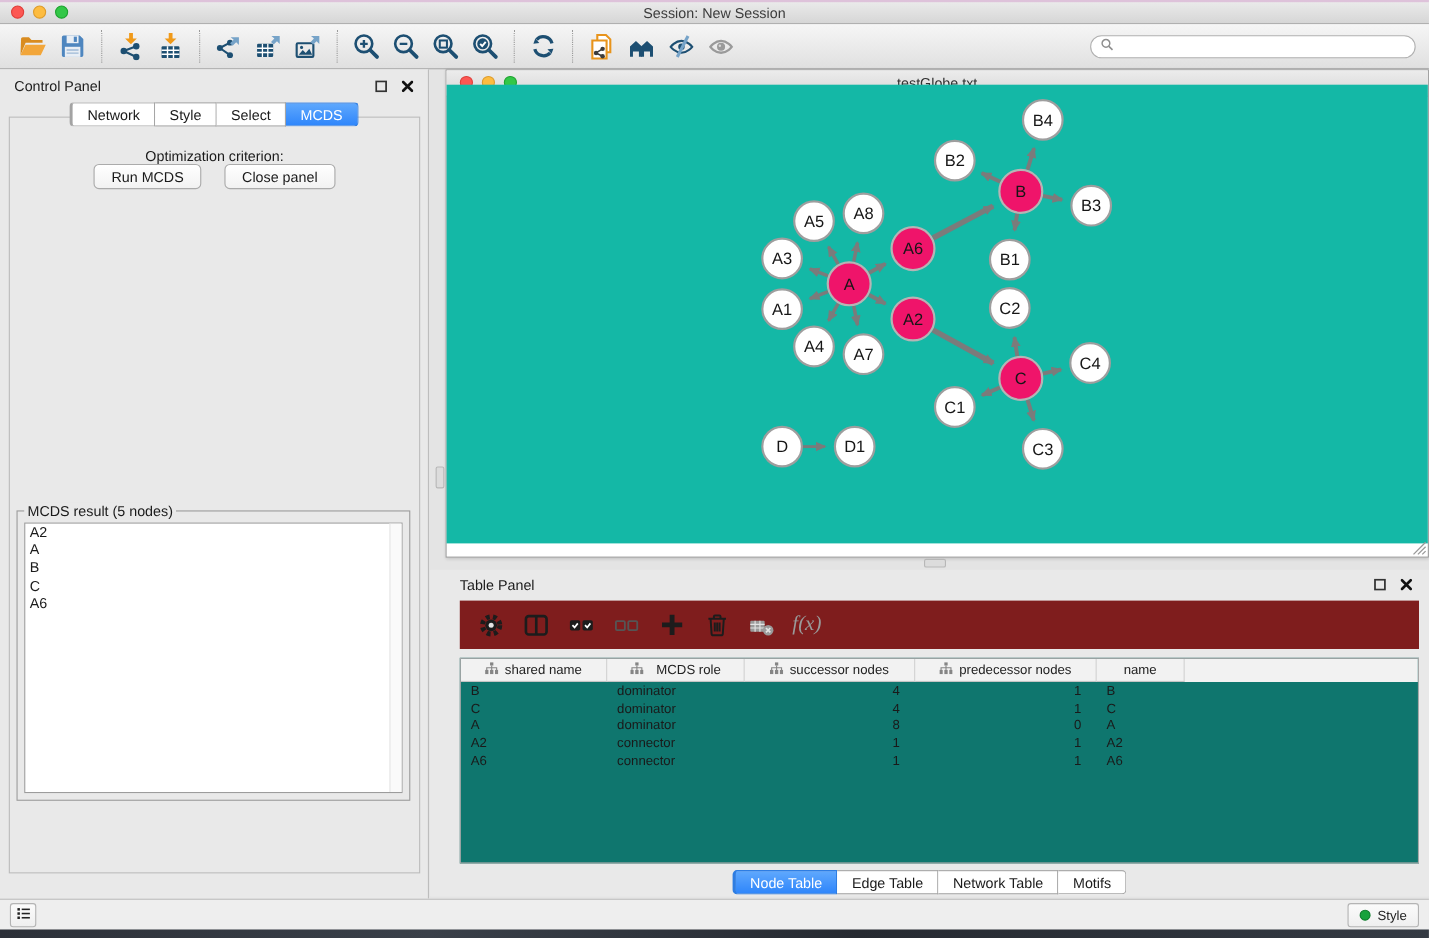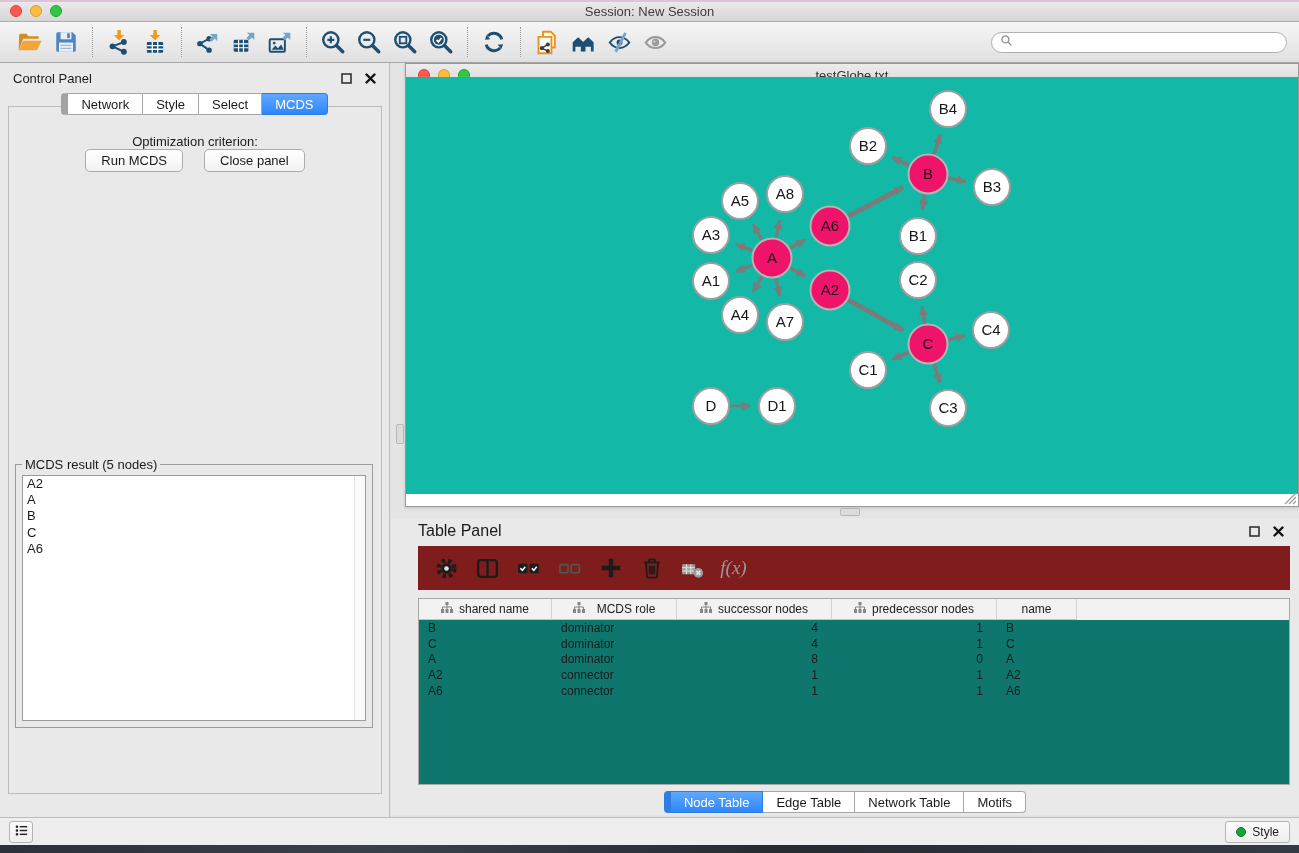--- a/index.html
+++ b/index.html
@@ -23,21 +23,21 @@
 .searchbox{margin-left:auto;width:296px;height:21px;background:#fff;border:1px solid #b0b0b0;border-radius:11px;display:flex;align-items:center;padding:0 8px;gap:5px}
 .searchbox input{border:none;outline:none;flex:1;font-size:12px;font-family:inherit;background:transparent}
 
 
 .control-panel{position:absolute;left:0;top:63px;width:390px;height:754px;background:#e9e9e9;border-right:1px solid #bdbdbd}
 .cp-header{height:30px;display:flex;align-items:center;padding:0 12px 0 13px;gap:10px}
 .cp-header .ph-title{flex:1;font-size:13px;color:#1d1d1d}
 .ph-btn{display:flex;align-items:center;justify-content:center;width:14px;height:14px}
 .cp-tabs{display:flex;justify-content:center;position:relative;z-index:2}
 .seg{border:1px solid #a6a6a6;border-left:none;background:#fff;padding:0 13px;font-size:13px;height:22px;display:flex;align-items:center;cursor:default}
-.seg:first-child{border-left:7px solid #a3a3a3;border-radius:4px 0 0 4px}
+.seg:first-child{border-left:3px solid #a3a3a3;border-radius:4px 0 0 4px}
 .seg:last-child{border-radius:0 4px 4px 0}
 .seg.active{background:linear-gradient(#5fa8fd,#2f86fb);border-color:#2e7de2;color:#fff}
 .cp-pane{position:absolute;left:8px;right:7px;top:54px;height:688px;border:1px solid #bcbcbc;margin-top:-11px;padding-top:11px}
 .opt-label{text-align:center;margin-top:16px;font-size:13px}
 .dropdown{width:313px;height:23px;margin:9px auto 0;background:#fff;border:1px solid #ababab;border-radius:4px;display:flex;align-items:center;position:relative}
 .dropdown .dd-text{flex:1;padding-left:8px;font-size:13px;white-space:nowrap;overflow:hidden}
 .dd-stepper{width:19px;height:21px;border-radius:3px;margin-right:1px;background:linear-gradient(#7db4f6,#3a7ef0);display:flex;flex-direction:column;align-items:center;justify-content:center;gap:2px}
 .dd-stepper i{width:0;height:0;border-left:4px solid transparent;border-right:4px solid transparent}
 .dd-stepper i.up{border-bottom:5px solid #fff}
 .dd-stepper i.dn{border-top:5px solid #fff}
@@ -55,21 +55,21 @@
 .nw-lights{position:absolute;left:12px;top:5px;display:flex;gap:8px}
 .nw-title{position:absolute;left:0;right:0;top:4px;text-align:center;font-size:13px;color:#303030}
 .nw-canvas{position:absolute;left:0;top:13px;width:892px;height:417px;background:#14b8a6;overflow:hidden}
 .nw-grip{position:absolute;right:1px;bottom:1px;width:15px;height:15px}
 .v-grip{position:absolute;left:396px;top:424px;width:8px;height:20px;background:#dcdcdc;border:1px solid #b7b7b7;border-radius:2px}
 .h-grip{position:absolute;left:840px;top:508px;width:20px;height:8px;background:#dcdcdc;border:1px solid #b7b7b7;border-radius:2px}
 
 
 .table-panel{position:absolute;left:391px;top:518px;width:908px;height:297px;background:#e9e9e9}
 .tp-header{height:26px;display:flex;align-items:center;padding:0 14px 0 27px;gap:10px}
-.tp-header .ph-title{flex:1;font-size:16px}
+.tp-header .ph-title{flex:1;font-size:13px}
 .tp-toolbar{margin:2px 9px 0 27px;height:44px;background:#7f1d1d;display:flex;align-items:center;padding:0 10px;gap:4px}
 .tpi{width:37px;height:34px;display:flex;align-items:center;justify-content:center}
 .fx{font-family:"Liberation Serif",serif;font-style:italic;font-size:19px;color:#9a9a9a}
 .tp-table{margin:8px 9px 0 27px;height:187px;background:#0f766e;border:1px solid #a8a8a8;position:relative;overflow:hidden}
 .thead{display:flex;height:21px;background:#f2f2f2;font-size:12px;color:#222}
 .th{display:flex;align-items:center;justify-content:center;gap:6px;border-right:1px solid #d2d2d2;border-bottom:1px solid #c4c4c4;height:100%}
 .tbody .trow{display:flex;height:15.7px;align-items:center;font-size:12px}
 .td{white-space:nowrap;overflow:hidden}
 .tp-tabs{display:flex;justify-content:center;margin-top:6px}
 

